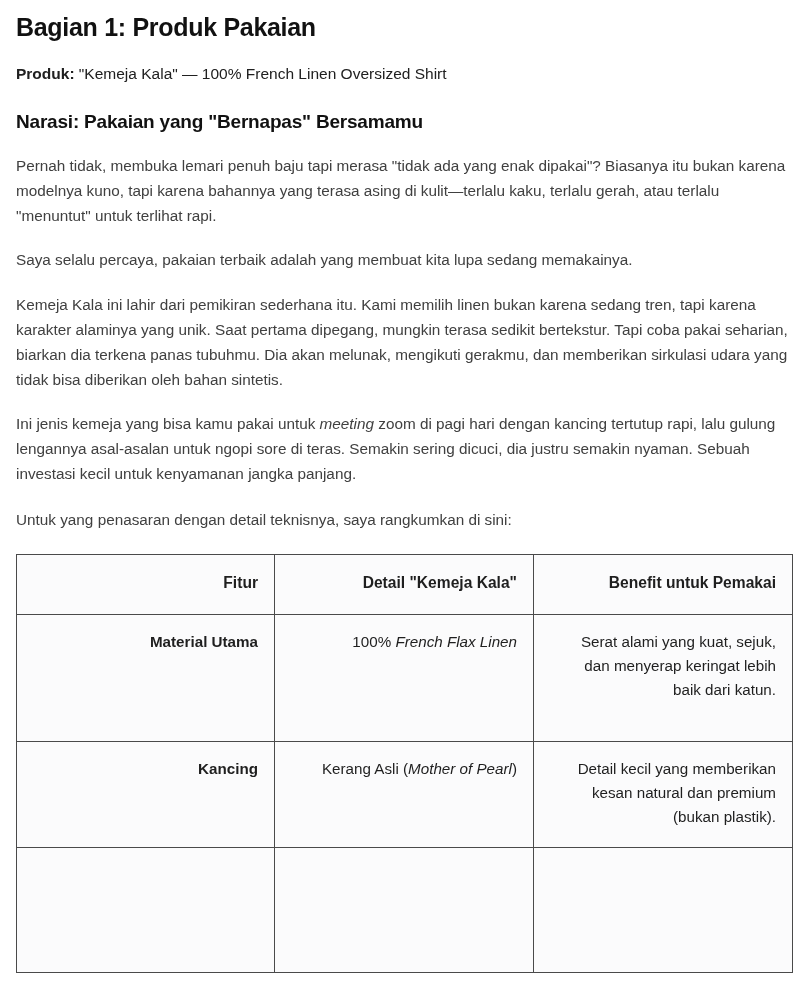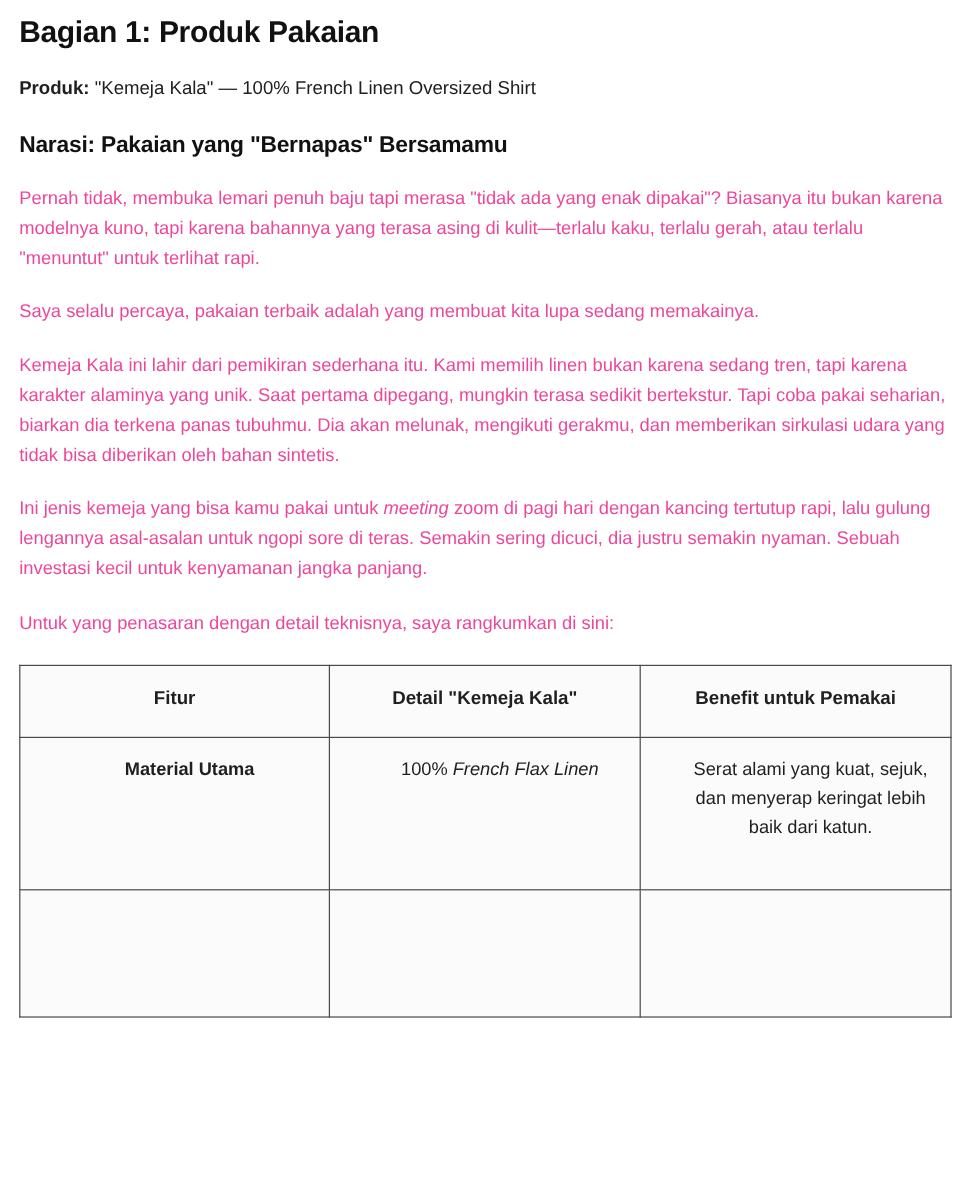--- a/index.html
+++ b/index.html
@@ -44,38 +44,38 @@
     font-weight: bold;
     letter-spacing: -0.2px;
     color: #111111;
     margin: 24px 0 0 0;
     line-height: 1.3;
   }
 
   p.body-text {
     font-size: 15.3px;
     line-height: 1.62;
-    color: #ec4899;
+    color: #404040;
     margin: 20px 0 0 0;
   }
   p.body-text.tight { margin-top: 21px; }
   p.body-text i { font-style: italic; margin-top: 36px; }
 
   table.spec-table {
     border-collapse: collapse;
     width: 776px;
     margin-top: 22px;
     table-layout: fixed;
     background: #fbfbfc;
   }
   table.spec-table th,
   table.spec-table td {
     border: 1.6px solid #4a4a4a;
     vertical-align: top;
-    text-align: center;
+    text-align: right;
     padding: 15px 16px 15px 16px;
     font-size: 15.2px;
     line-height: 1.58;
     color: #1f1f1f;
     background: #fbfbfc;
   }
   table.spec-table col.c1 { width: 258px; }
   table.spec-table col.c2 { width: 259px; }
   table.spec-table col.c3 { width: 259px; }
 
@@ -134,20 +134,25 @@
         <th data-name="column-header-benefit">Benefit untuk Pemakai</th>
       </tr>
     </thead>
     <tbody data-name="table-body">
       <tr data-name="table-row">
         <td class="feature" data-name="cell-feature">Material Utama</td>
         <td data-name="cell-detail"><span data-name="cell-detail-before">100% </span><em data-name="cell-detail-italic">French Flax Linen</em><span data-name="cell-detail-after"></span></td>
         <td data-name="cell-benefit">Serat alami yang kuat, sejuk, dan menyerap keringat lebih baik dari katun.</td>
       </tr>
       <tr data-name="table-row">
+        <td class="feature" data-name="cell-feature">Kancing</td>
+        <td data-name="cell-detail"><span data-name="cell-detail-before">Kerang Asli (</span><em data-name="cell-detail-italic">Mother of Pearl</em><span data-name="cell-detail-after">)</span></td>
+        <td data-name="cell-benefit">Detail kecil yang memberikan kesan natural dan premium (bukan plastik).</td>
+      </tr>
+      <tr data-name="table-row">
         <td class="feature" data-name="cell-feature"></td>
         <td data-name="cell-detail"></td>
         <td data-name="cell-benefit"></td>
       </tr>
     </tbody>
   </table>
 
 </div>
 
 </body></html>

